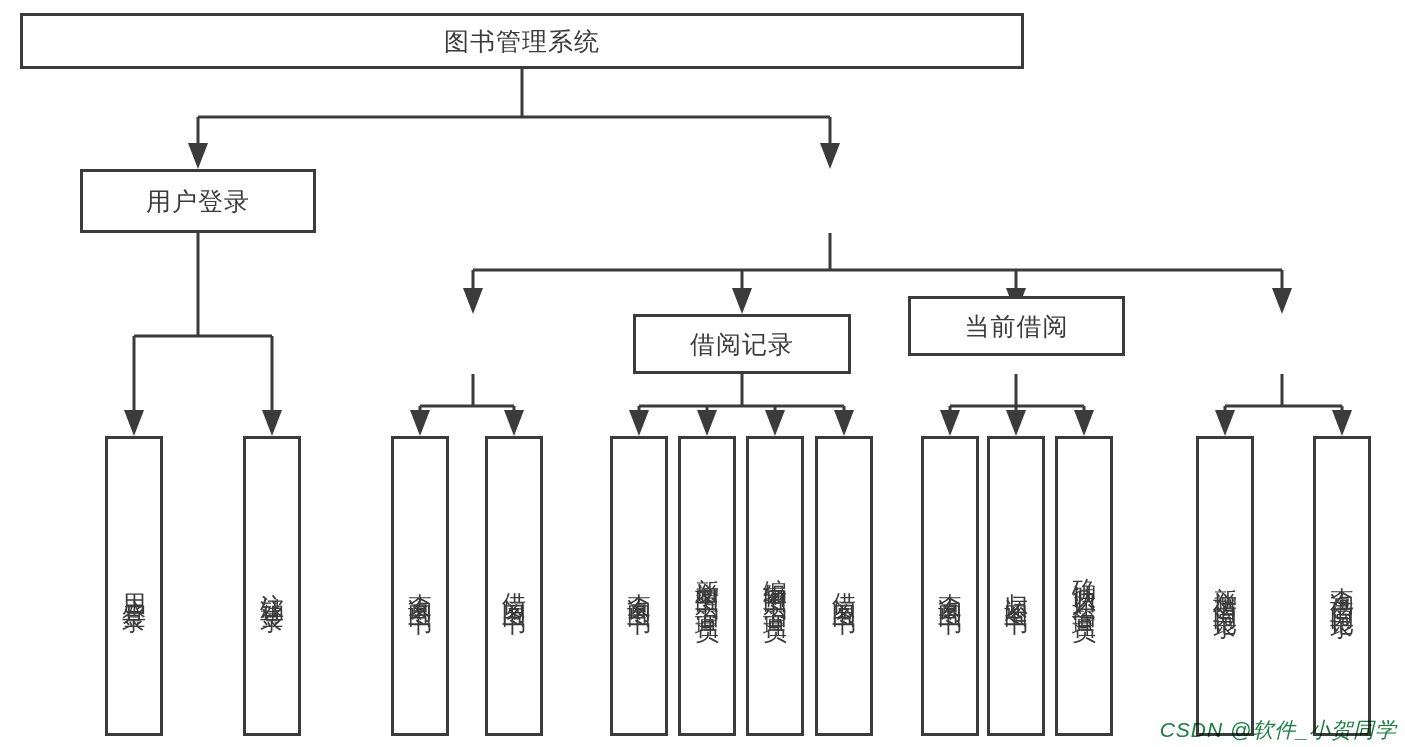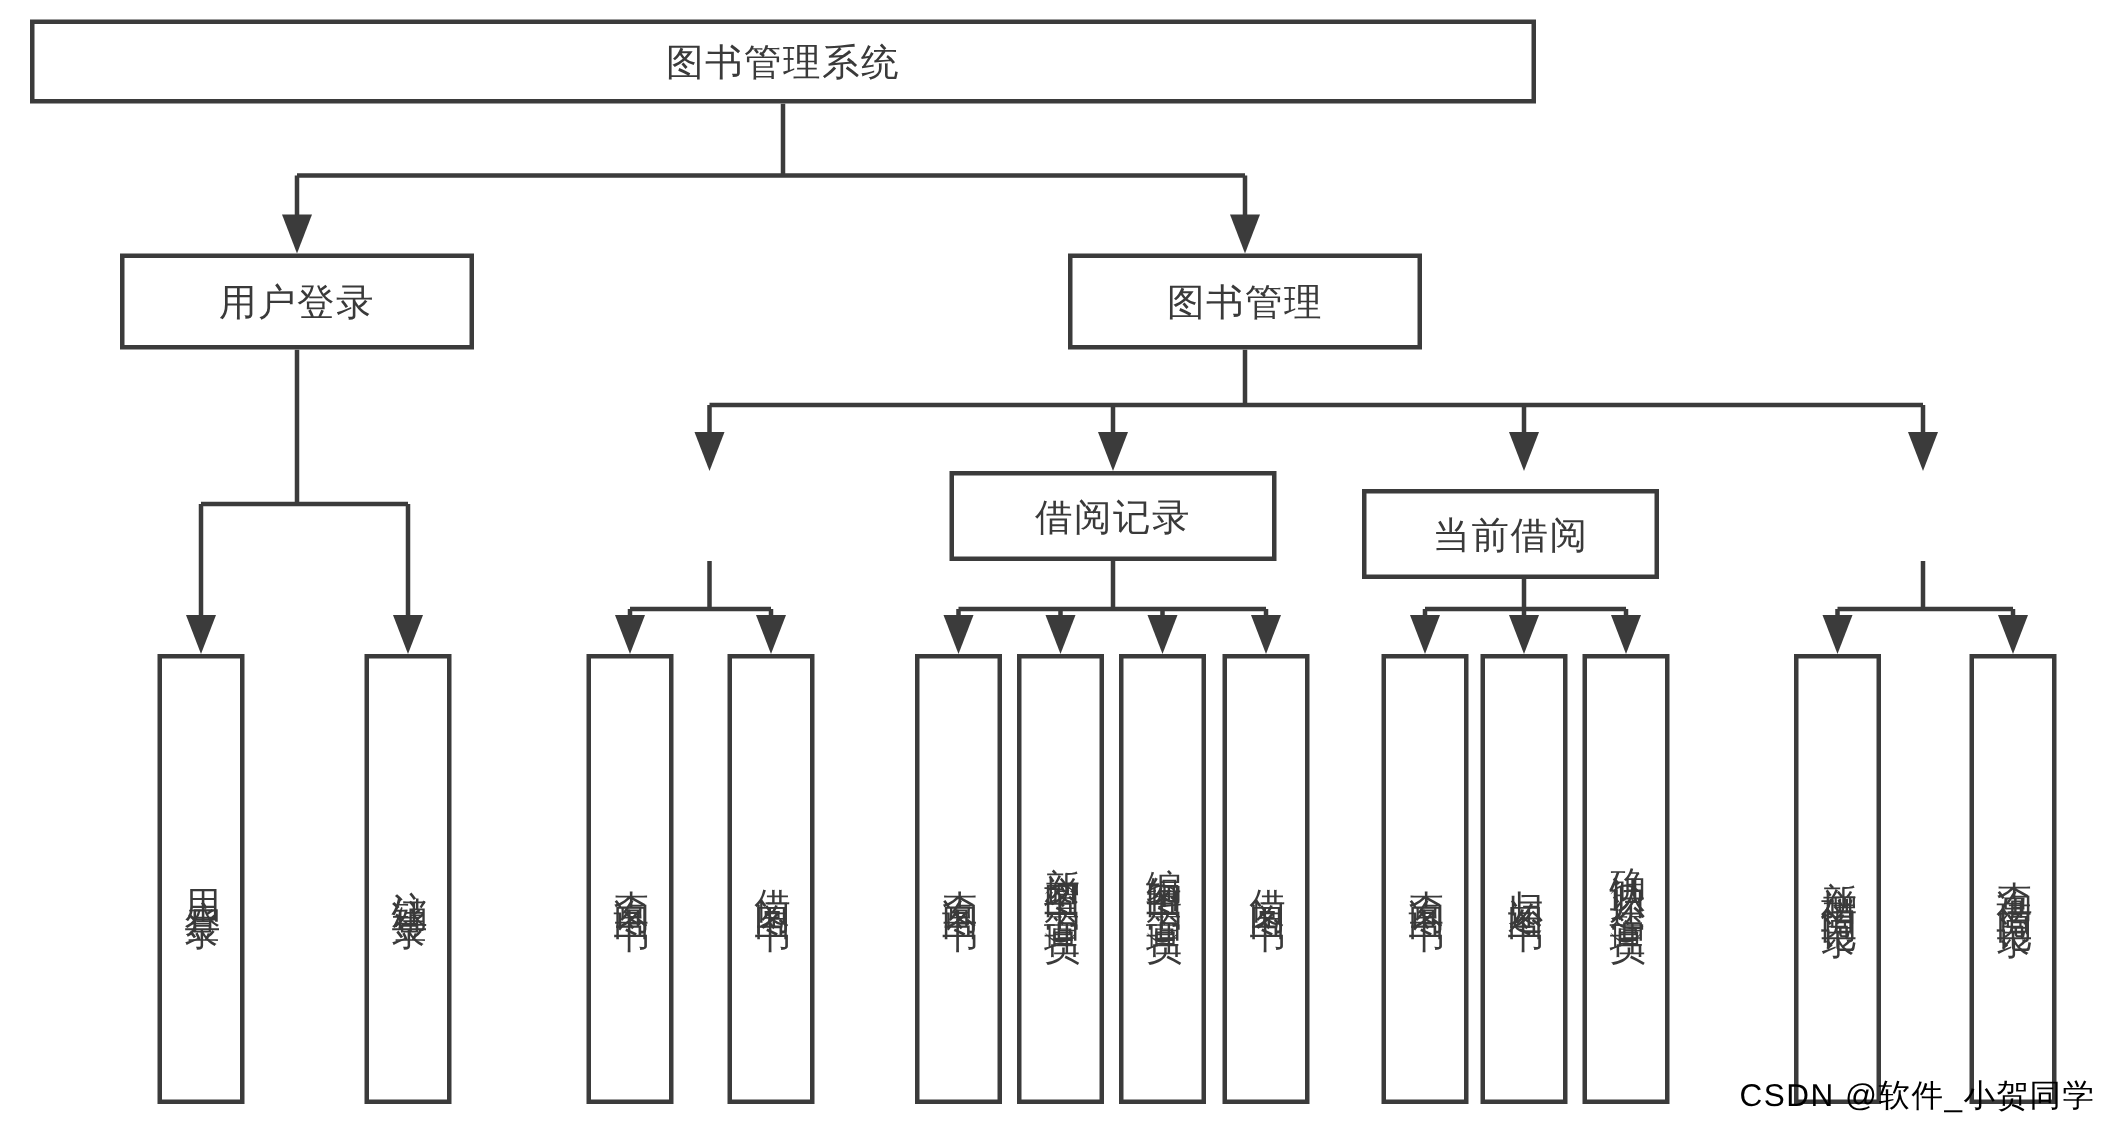--- a/index.html
+++ b/index.html
@@ -14,22 +14,23 @@
     display:flex; align-items:center; justify-content:center;
   }
   .hbox { font-size:25px; letter-spacing:1px; }
   .vbox { font-size:24px; }
   .vtext {
     writing-mode:vertical-rl; text-orientation:mixed;
     letter-spacing:6px; line-height:1; white-space:nowrap;
   }
   .watermark {
     position:absolute; top:716px; right:8px; z-index:5;
-    font-size:21px; letter-spacing:1px; color:#000000;
+    font-size:21px; letter-spacing:1px; color:#15803d;
     mix-blend-mode:multiply;
+    font-style:italic;
   }
 </style>
 </head>
 <body>
 
 <div class="stage">
 
   <svg class="connectors" width="1405" height="747" viewBox="0 0 1405 747">
 
     <path fill="none" stroke="#3b3b3b" stroke-width="3" d="
@@ -75,28 +76,25 @@
     <polygon fill="#3b3b3b" points="1332,410 1352,410 1342,436"></polygon>
   </svg>
 
   <div class="box hbox" style="left:20px; top:13px; width:1004px; height:56px;">
     <span>图书管理系统</span>
   </div>
 
   <div class="box hbox" style="left:80px; top:169px; width:236px; height:64px;">
     <span>用户登录</span>
   </div>
-  <div class="box hbox" style="left:712px; top:169px; width:236px; height:64px;">
-    <span>图书管理</span>
-  </div>
 
   <div class="box hbox" style="left:633px; top:314px; width:218px; height:60px;">
     <span>借阅记录</span>
   </div>
-  <div class="box hbox" style="left:908px; top:326px; width:198px; height:60px;">
+  <div class="box hbox" style="left:908px; top:296px; width:217px; height:60px;">
     <span>当前借阅</span>
   </div>
 
   <div class="box vbox" style="left:105px; top:436px; width:58px; height:300px;">
     <span class="vtext">用户登录</span>
   </div>
   <div class="box vbox" style="left:243px; top:436px; width:58px; height:300px;">
     <span class="vtext">注销登录</span>
   </div>
 

